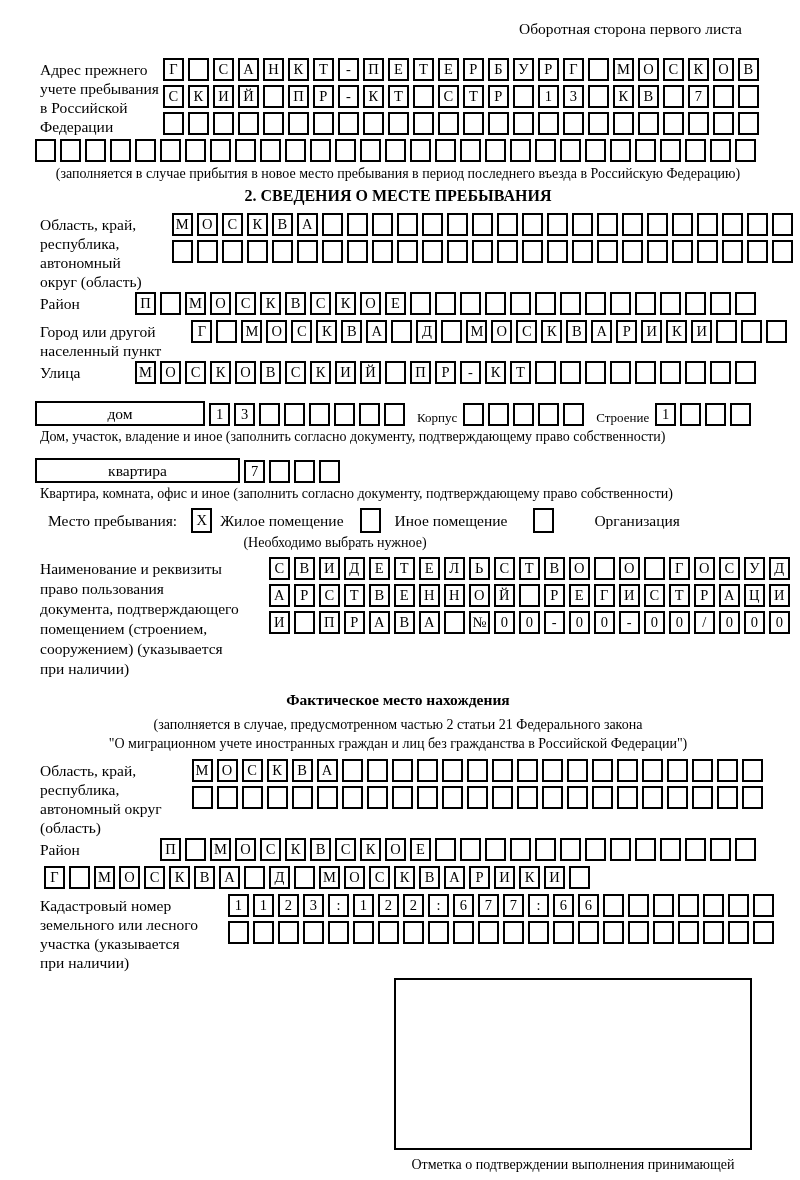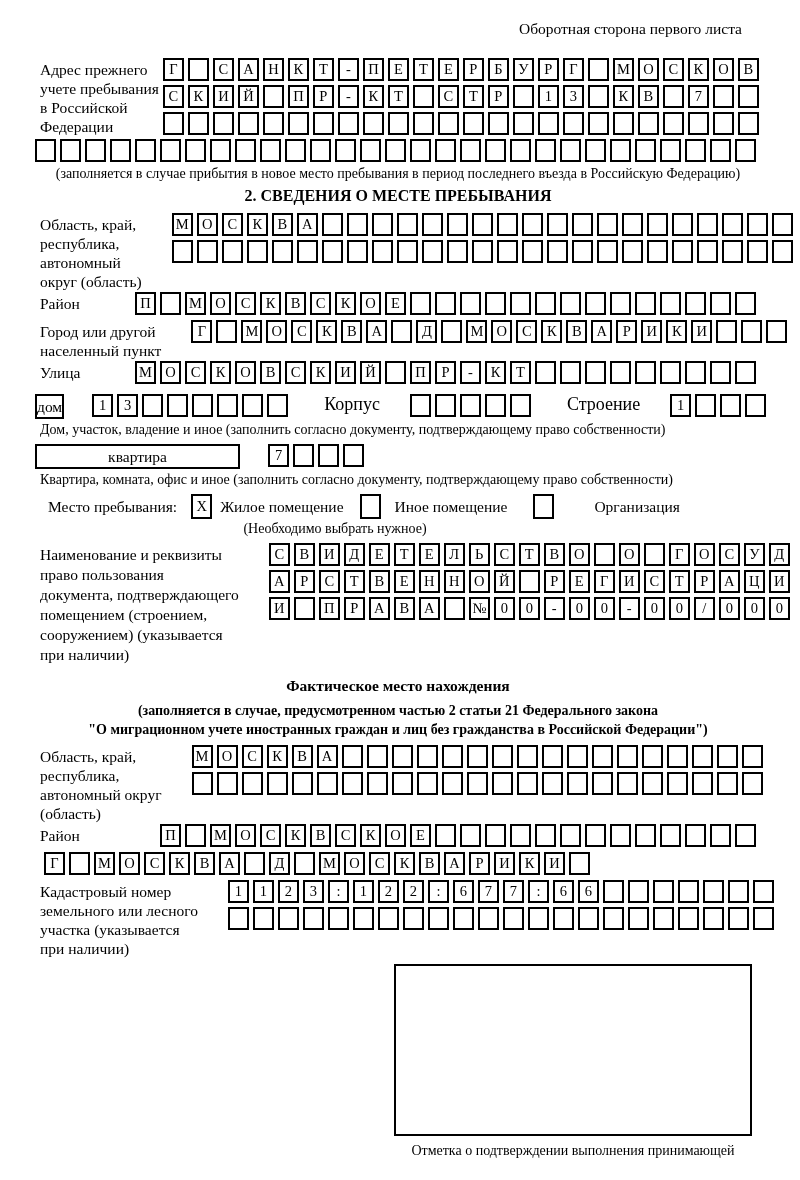--- a/index.html
+++ b/index.html
@@ -20,39 +20,39 @@
   .field{display:flex;align-items:flex-start;margin-bottom:1px;gap:26px;}
   .field-label{flex:1 1 auto;font-size:15.5px;line-height:19px;padding-top:2px;white-space:nowrap;}
   .rows-col{display:flex;flex-direction:column;align-items:flex-end;}
 
   .addr-block{display:flex;align-items:flex-start;margin-top:20px;}
 
   .note{font-size:14px;text-align:center;margin:1px 0 4px 0;}
   .note-left{font-size:14px;text-align:left;margin:1px 0 5px 0;}
   .sec-title{font-size:16px;font-weight:bold;text-align:center;margin:5px 0 8px 0;}
 
-  .house-row,.flat-row{display:flex;align-items:flex-start;margin:6px 0 3px -5px;gap:24px;}
+  .house-row,.flat-row{display:flex;align-items:flex-end;margin:13px 0 3px -5px;}
   .wide-box{box-sizing:border-box;height:25px;border:2px solid #000;display:flex;
             align-items:center;justify-content:center;font-size:15.5px;}
   .wide-box.house{width:170px;}
   .wide-box.flat{width:205px;}
-  .inline-label{font-size:18px;margin-left:12px;margin-right:2px;font-family:Liberation Serif, serif;}
+  .inline-label{font-size:13px;margin-left:12px;margin-right:2px;font-family:Liberation Serif, serif;}
 
   .stay-row{display:flex;align-items:center;font-size:15.5px;margin:6px 0 2px 8px;}
   .stay-row .cbox{height:25px;}
   .stay-label{margin-right:10px;}
   .opt-label-1{margin-left:8px;}
   .opt-label-2{margin-left:14px;}
   .opt-label-3{margin-left:40px;}
   .opt-box-2{margin-left:16px;}
   .opt-box-3{margin-left:26px;}
   .choose-note{width:590px;text-align:center;font-size:14px;margin:0 0 6px 0;}
 
   .center-title{font-size:15.5px;font-weight:bold;text-align:center;margin:12px 0 6px 0;}
-  .law-note{font-size:14px;text-align:center;line-height:19px;font-weight:bold;}
+  .law-note{font-size:14px;text-align:center;line-height:19px;}
   .law-note-wrap{margin-bottom:6px;}
 
   .stamp-box{box-sizing:border-box;width:358px;height:172px;border:2px solid #000;
              margin:6px 0 6px 354px;}
   .stamp-caption{width:400px;margin-left:333px;text-align:center;font-size:14px;line-height:18px;}
 
   .doc-field .field-label{line-height:20px;}
 </style>
 </head>
 <body>

